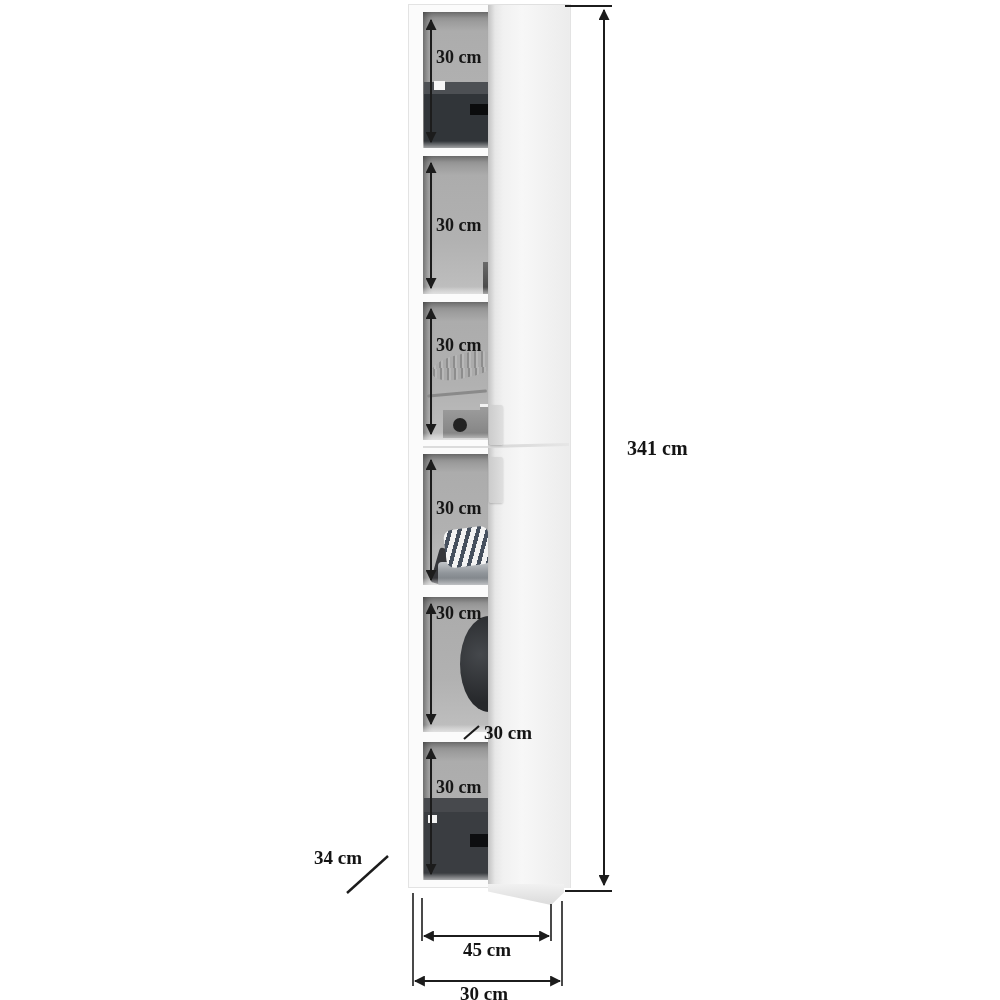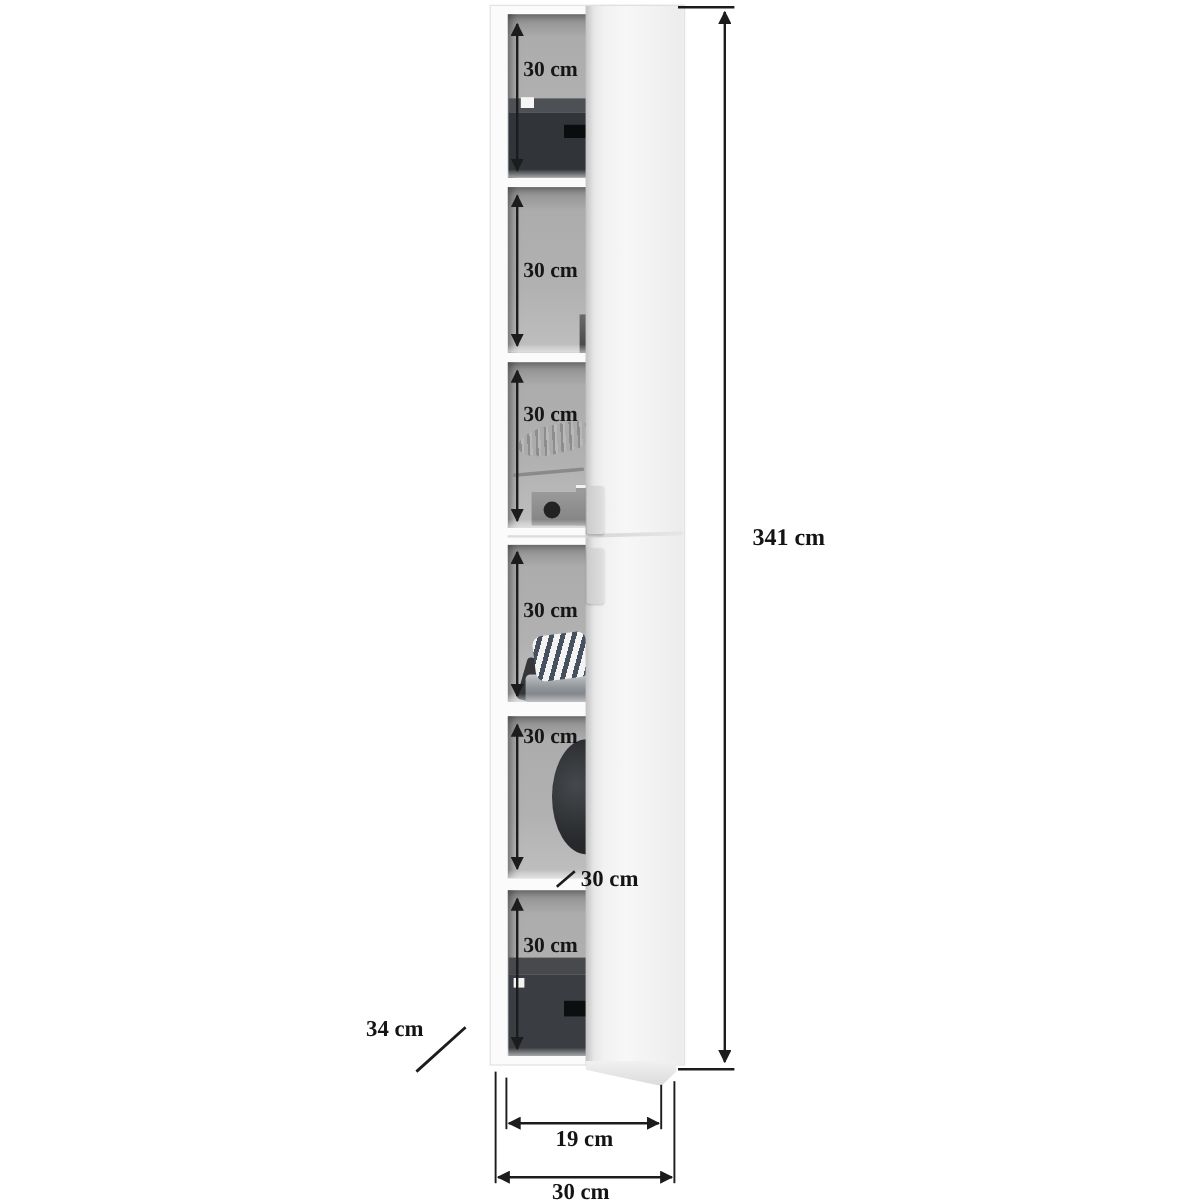--- a/index.html
+++ b/index.html
@@ -81,21 +81,21 @@
   .door-flap{left:488px;top:884px;width:76px;height:21px;z-index:6;
         background:linear-gradient(180deg,#f1f1f1 0,#dedede 85%);
         clip-path:polygon(0 0,100% 0,100% 40%,83% 100%,0 36%);}
 
   
   .overlay{left:0;top:0;width:1000px;height:1000px;z-index:7;pointer-events:none;}
 
   
   .dim-label{position:absolute;z-index:8;font-weight:bold;color:#141414;white-space:nowrap;}
   .lbl-height{left:627px;top:437px;font-size:20px;}
-  .lbl-depth{left:296px;top:847px;width:66px;text-align:center;font-size:19px;}
+  .lbl-depth{left:296px;top:847px;width:66px;text-align:right;font-size:19px;}
   .lbl-inner{left:447px;top:939px;width:80px;text-align:center;font-size:19px;}
   .lbl-outer{left:444px;top:983px;width:80px;text-align:center;font-size:19px;}
   .lbl-shelf{left:484px;top:722px;font-size:19px;}
 </style>
 </head>
 <body>
 
 <div class="stage">
 
   <div class="abs carcass"></div>
@@ -184,17 +184,17 @@
       <line x1="415" y1="981" x2="560" y2="981" marker-start="url(#ah)" marker-end="url(#ah)"></line>
 
       <line x1="347" y1="893" x2="388" y2="856" stroke-width="2.4"></line>
 
       <line x1="464" y1="739" x2="479" y2="726" stroke-width="2.2"></line>
     </g>
   </svg>
 
   <div class="dim-label lbl-height">341 cm</div>
   <div class="dim-label lbl-depth">34 cm</div>
-  <div class="dim-label lbl-inner">19 cm</div>
+  <div class="dim-label lbl-inner">45 cm</div>
   <div class="dim-label lbl-outer">30 cm</div>
   <div class="dim-label lbl-shelf">30 cm</div>
 
 </div>
 
 </body></html>

